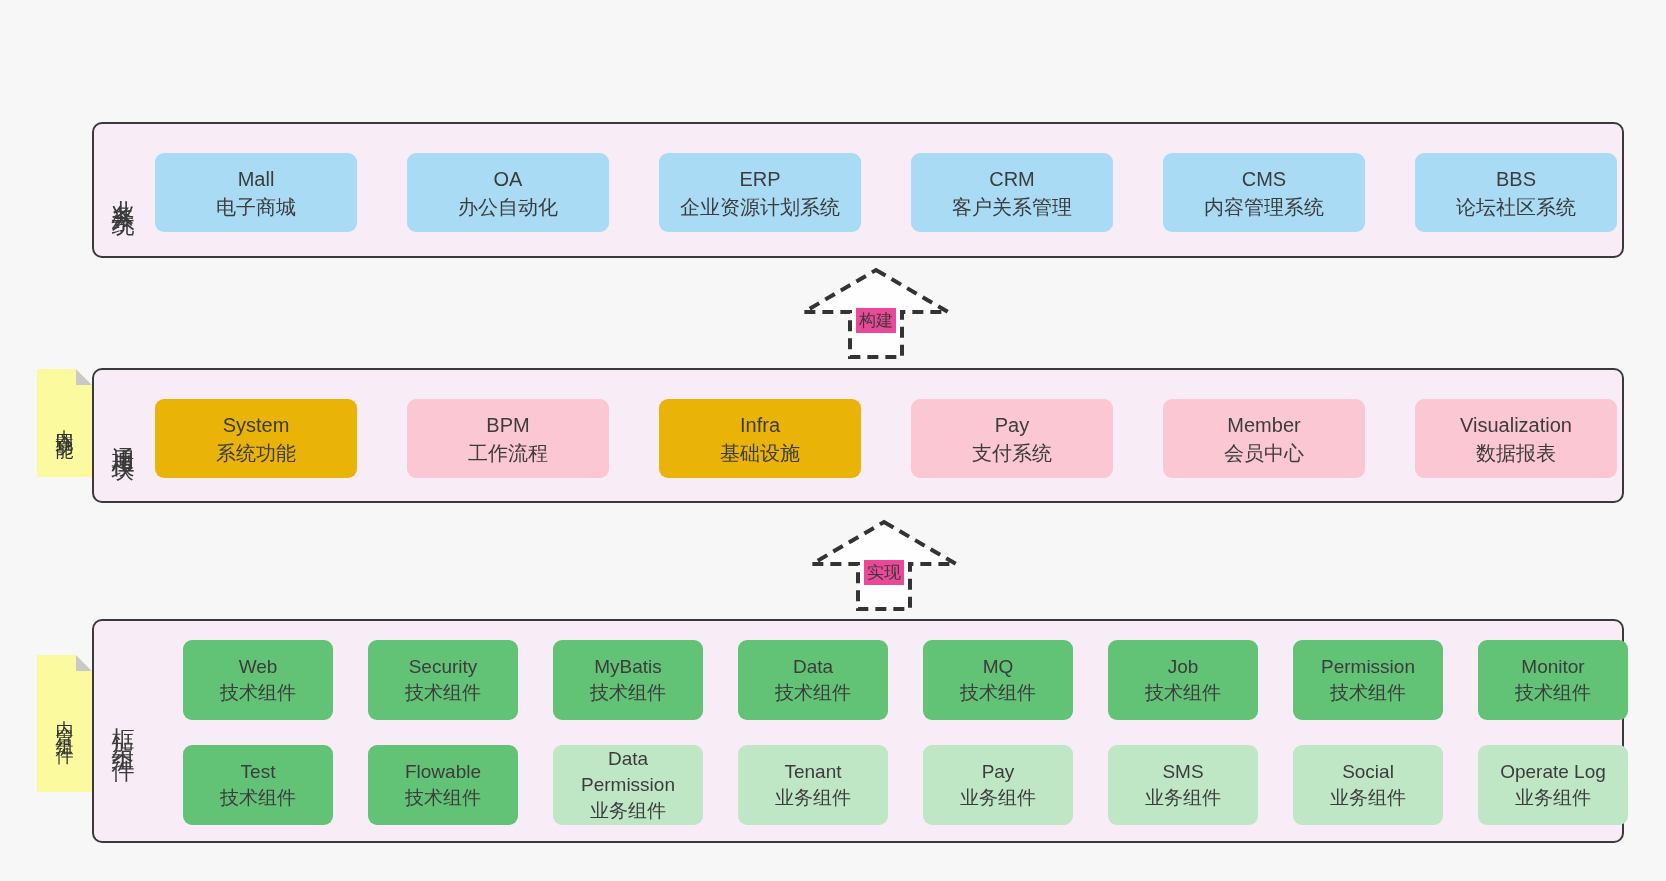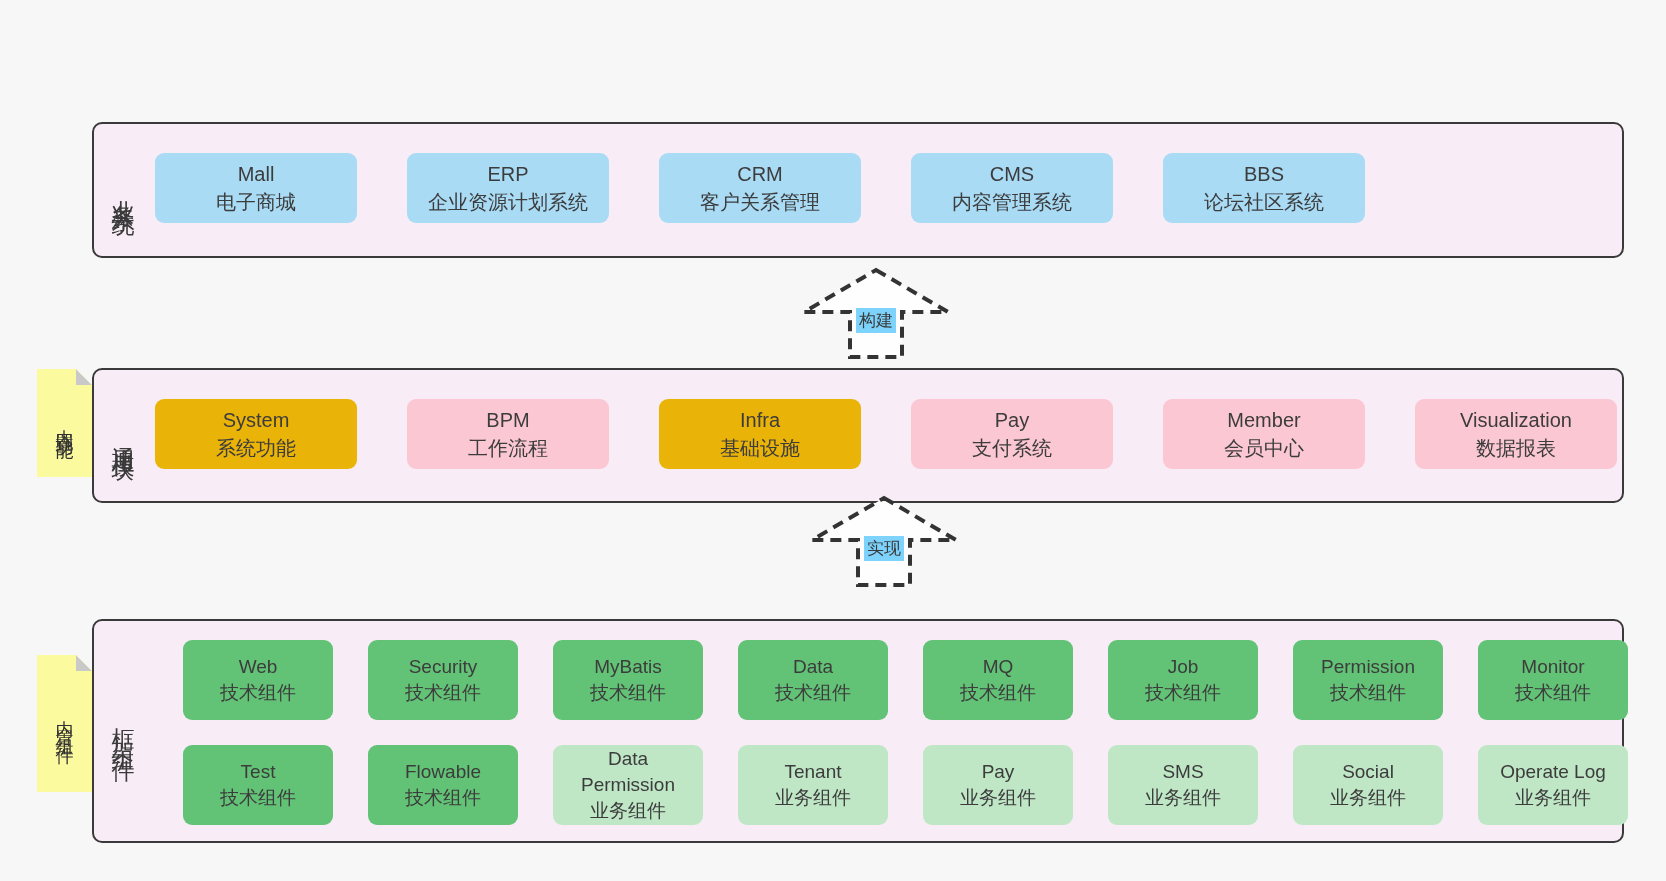--- a/index.html
+++ b/index.html
@@ -34,39 +34,39 @@
 
   .boxrow{
     position:absolute;left:61px;display:flex;gap:50px;
   }
   .boxrow.big{top:29px;}
   .boxrow.small{gap:35px;padding-left:28px;}
   .boxrow.r1{top:19px;}
   .boxrow.r2{top:124px;}
 
   .box{
-    width:202px;height:70px;border-radius:9px;
+    width:202px;height:79px;border-radius:9px;
     display:flex;flex-direction:column;justify-content:center;align-items:center;
     text-align:center;font-size:20px;line-height:28px;color:#3c3c3c;
     box-sizing:border-box;padding:0 6px;
   }
   .boxrow.small .box{width:150px;height:80px;font-size:19px;line-height:26px;padding:0 10px;}
   .box[data-variant="blue"]{background:#a9dbf5;}
   .box[data-variant="red"]{background:#eab308;justify-content:center;}
   .box[data-variant="pink"]{background:#fbc7d3;}
   .box[data-variant="green"]{background:#62c376;}
   .box[data-variant="lightgreen"]{background:#bfe7c6;}
   .box .t,.box .s{width:100%;}
 
   
   .uparrow{position:absolute;width:150px;height:98px;}
   .uparrow svg{display:block;}
   .arrow-label{
     position:absolute;left:50%;top:44px;transform:translateX(-50%);
-    background:#7dd3fc;font-size:17px;color:#3a3a3a;
+    background:#ec4899;font-size:17px;color:#3a3a3a;
     padding:1px 3px;white-space:nowrap;
   }
 
   
   .note{
     position:absolute;left:37px;width:55px;
     background:#fcfa9e;
     clip-path:polygon(0 0, calc(100% - 16px) 0, 100% 16px, 100% 100%, 0 100%);
     display:flex;align-items:center;justify-content:center;
   }
@@ -89,20 +89,24 @@
 <div class="canvas">
 
   <div class="panel panel-business">
     <div class="rowlabel">业务系统</div>
     <div class="boxrow big">
       <div class="box" data-variant="blue">
         <div class="t">Mall</div>
         <div class="s">电子商城</div>
       </div>
       <div class="box" data-variant="blue">
+        <div class="t">OA</div>
+        <div class="s">办公自动化</div>
+      </div>
+      <div class="box" data-variant="blue">
         <div class="t">ERP</div>
         <div class="s">企业资源计划系统</div>
       </div>
       <div class="box" data-variant="blue">
         <div class="t">CRM</div>
         <div class="s">客户关系管理</div>
       </div>
       <div class="box" data-variant="blue">
         <div class="t">CMS</div>
         <div class="s">内容管理系统</div>
@@ -148,21 +152,21 @@
         <div class="t">Member</div>
         <div class="s">会员中心</div>
       </div>
       <div class="box" data-variant="pink">
         <div class="t">Visualization</div>
         <div class="s">数据报表</div>
       </div>
     </div>
   </div>
 
-  <div class="uparrow" style="left:809px;top:492px;">
+  <div class="uparrow" style="left:809px;top:516px;">
     <svg width="150" height="98" viewBox="0 0 150 98">
       <polygon points="75,6 147,48 101,48 101,93 49,93 49,48 3,48" fill="#fefefe" stroke="#333333" stroke-width="4" stroke-dasharray="11 7"></polygon>
     </svg>
     <div class="arrow-label">实现</div>
   </div>
 
   <div class="note note-components">
     <span class="note-text">内置组件</span>
   </div>
 

